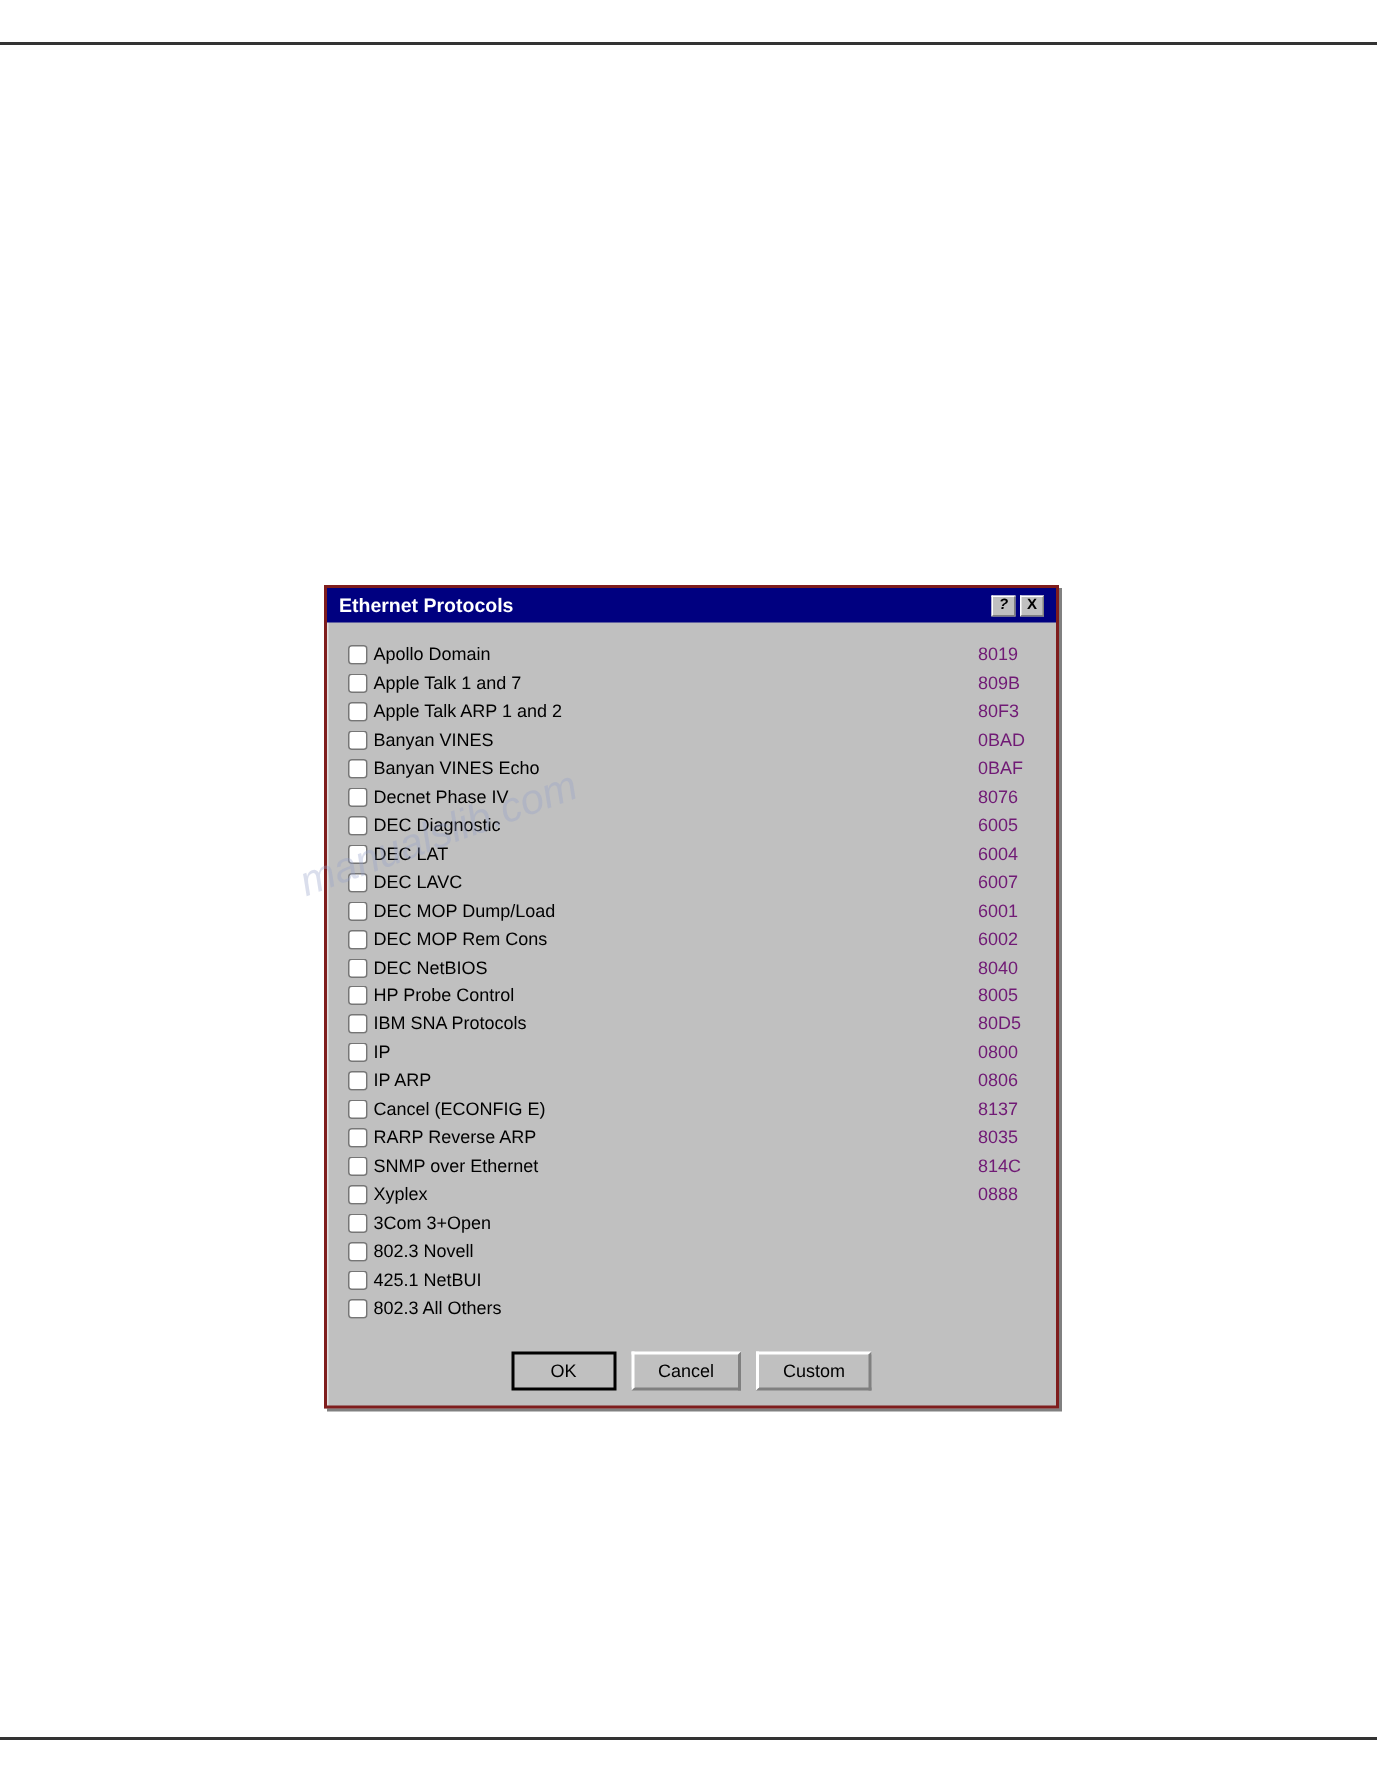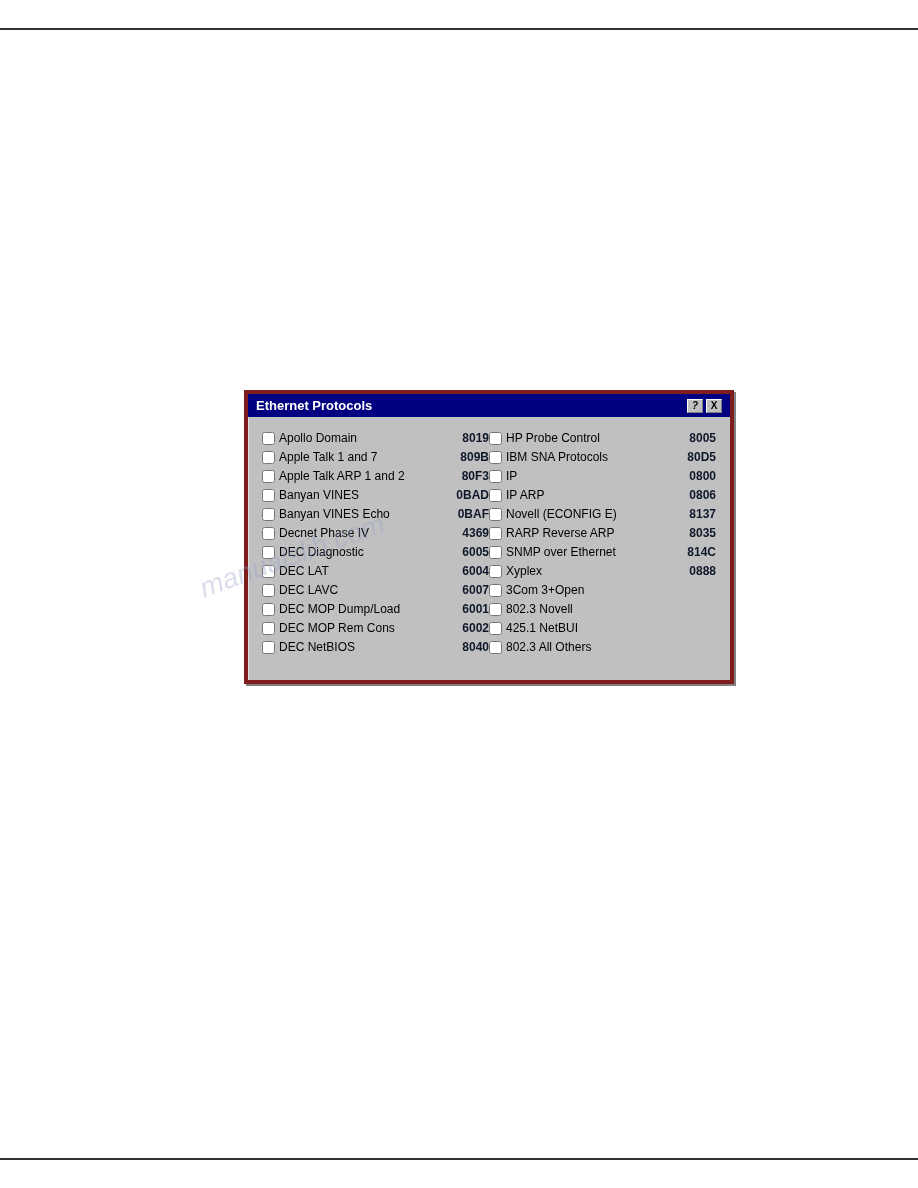--- a/index.html
+++ b/index.html
@@ -27,24 +27,24 @@
       bottom: 28px;
       left: 0; right: 0;
       height: 2px;
       background: #333;
     }
 
     
     .dialog-overlay {
       position: absolute;
       top: 390px;
-      left: 244px;
+      left: 216px;
       width: 490px;
       background: #c0c0c0;
-      border: 4px solid #7f1d1d;
+      border: 2px solid #7f1d1d;
       box-shadow: 2px 2px 0 #808080, inset 1px 1px 0 #dfdfdf;
     }
 
     
     .title-bar {
       background: #000080;
       color: #ffffff;
       font-weight: bold;
       font-size: 13px;
       padding: 4px 8px;
@@ -81,21 +81,21 @@
     }
 
     
     .dialog-content {
       padding: 12px 14px 10px 14px;
     }
 
     
     .checkbox-grid {
       display: grid;
-      grid-template-columns: 1fr 1fr;
+      grid-template-columns: 1fr;
       gap: 0;
       margin-bottom: 14px;
     }
 
     .col {
       display: flex;
       flex-direction: column;
       gap: 1px;
     }
 
@@ -115,24 +115,24 @@
     }
 
     .proto-name {
       font-size: 12px;
       color: #000;
       flex: 1;
     }
 
     .proto-code {
       font-size: 12px;
-      color: #0f172a;
-      font-weight: bold;
+      color: #701a75;
+      font-weight: normal;
       min-width: 38px;
-      text-align: right;
+      text-align: left;
     }
 
     
     .button-row {
       display: flex;
       justify-content: center;
       gap: 10px;
       padding-top: 6px;
     }
 
@@ -212,21 +212,21 @@
             <span class="proto-code">0BAD</span>
           </div>
           <div class="checkbox-row">
             <input type="checkbox" style="">
             <span class="proto-name">Banyan VINES Echo</span>
             <span class="proto-code">0BAF</span>
           </div>
           <div class="checkbox-row">
             <input type="checkbox" style="">
             <span class="proto-name">Decnet Phase IV</span>
-            <span class="proto-code">4369</span>
+            <span class="proto-code">8076</span>
           </div>
           <div class="checkbox-row">
             <input type="checkbox" style="">
             <span class="proto-name">DEC Diagnostic</span>
             <span class="proto-code">6005</span>
           </div>
           <div class="checkbox-row">
             <input type="checkbox" style="">
             <span class="proto-name">DEC LAT</span>
             <span class="proto-code">6004</span>
@@ -269,21 +269,21 @@
             <span class="proto-name">IP</span>
             <span class="proto-code">0800</span>
           </div>
           <div class="checkbox-row">
             <input type="checkbox" style="">
             <span class="proto-name">IP ARP</span>
             <span class="proto-code">0806</span>
           </div>
           <div class="checkbox-row">
             <input type="checkbox" style="">
-            <span class="proto-name">Novell (ECONFIG E)</span>
+            <span class="proto-name">Cancel (ECONFIG E)</span>
             <span class="proto-code">8137</span>
           </div>
           <div class="checkbox-row">
             <input type="checkbox" style="">
             <span class="proto-name">RARP Reverse ARP</span>
             <span class="proto-code">8035</span>
           </div>
           <div class="checkbox-row">
             <input type="checkbox" style="">
             <span class="proto-name">SNMP over Ethernet</span>
@@ -306,14 +306,19 @@
             <input type="checkbox" style="">
             <span class="proto-name">425.1 NetBUI</span>
           </div>
           <div class="checkbox-row">
             <input type="checkbox" style="">
             <span class="proto-name">802.3 All Others</span>
           </div>
         </div>
     </div>
 
+    <div class="button-row">
+      <button class="dialog-btn ok-btn">OK</button>
+      <button class="dialog-btn">Cancel</button>
+      <button class="dialog-btn">Custom</button>
+    </div>
   </div>
 </div>
 
 </body></html>

